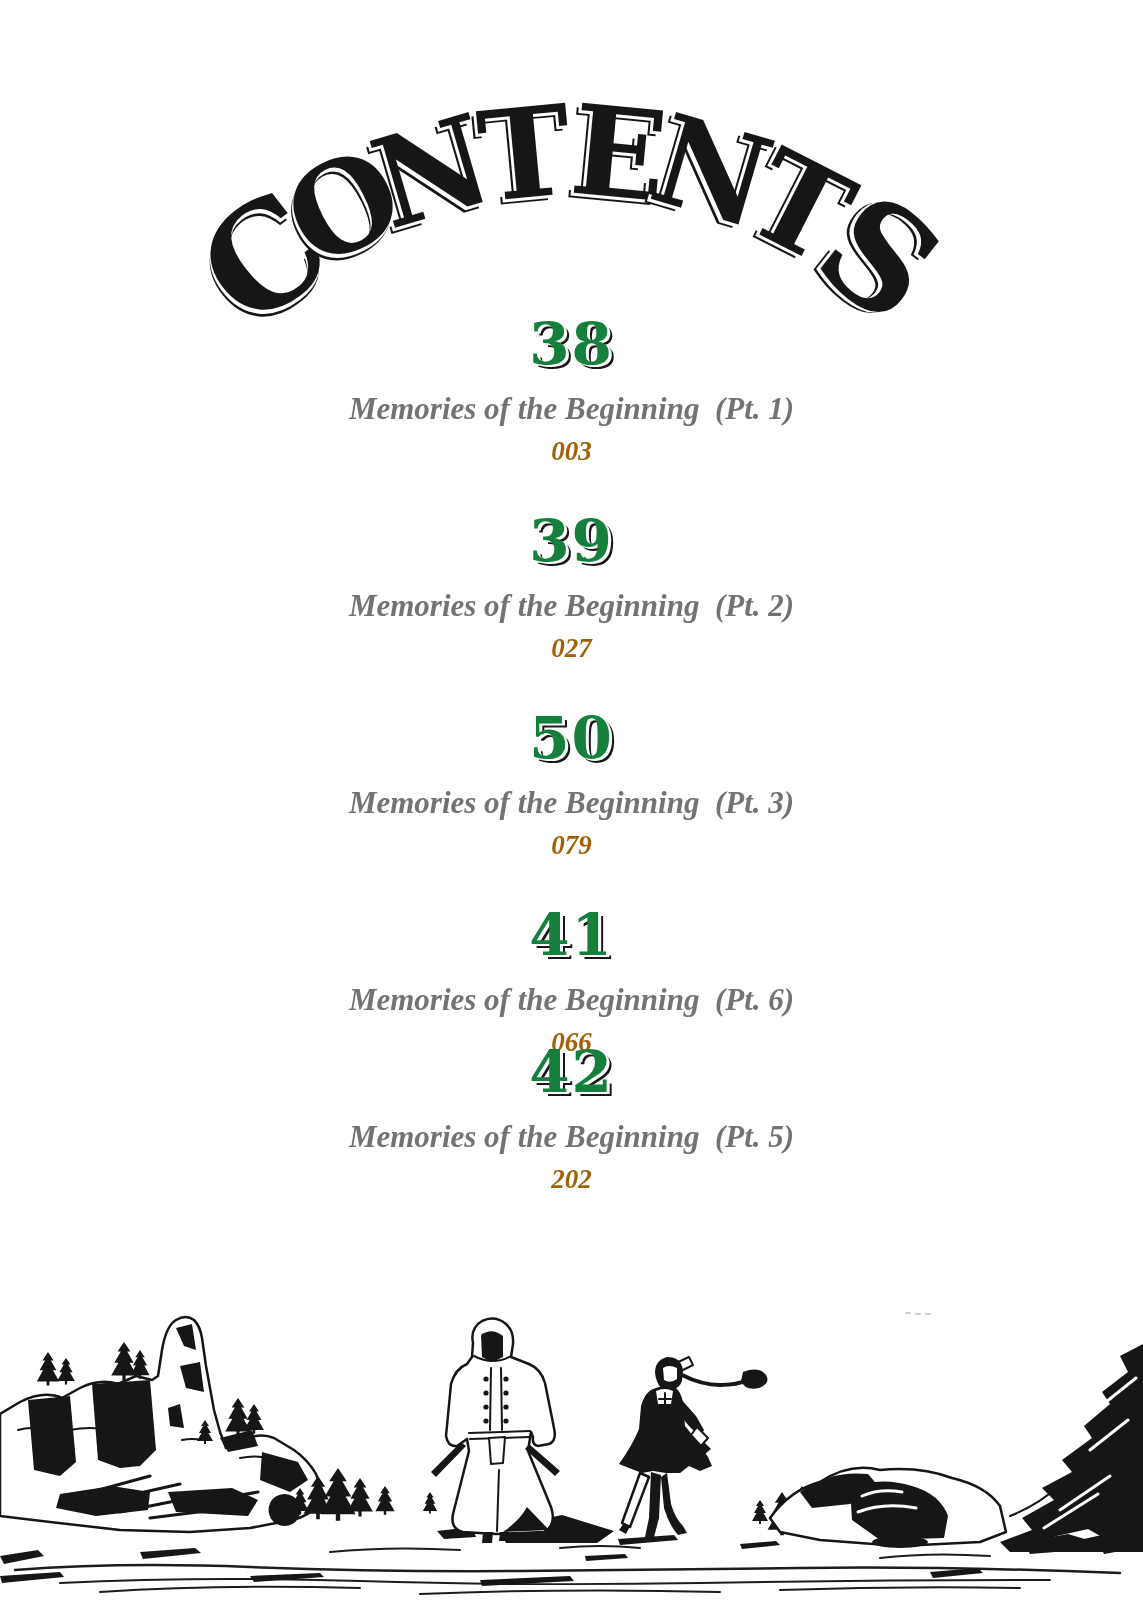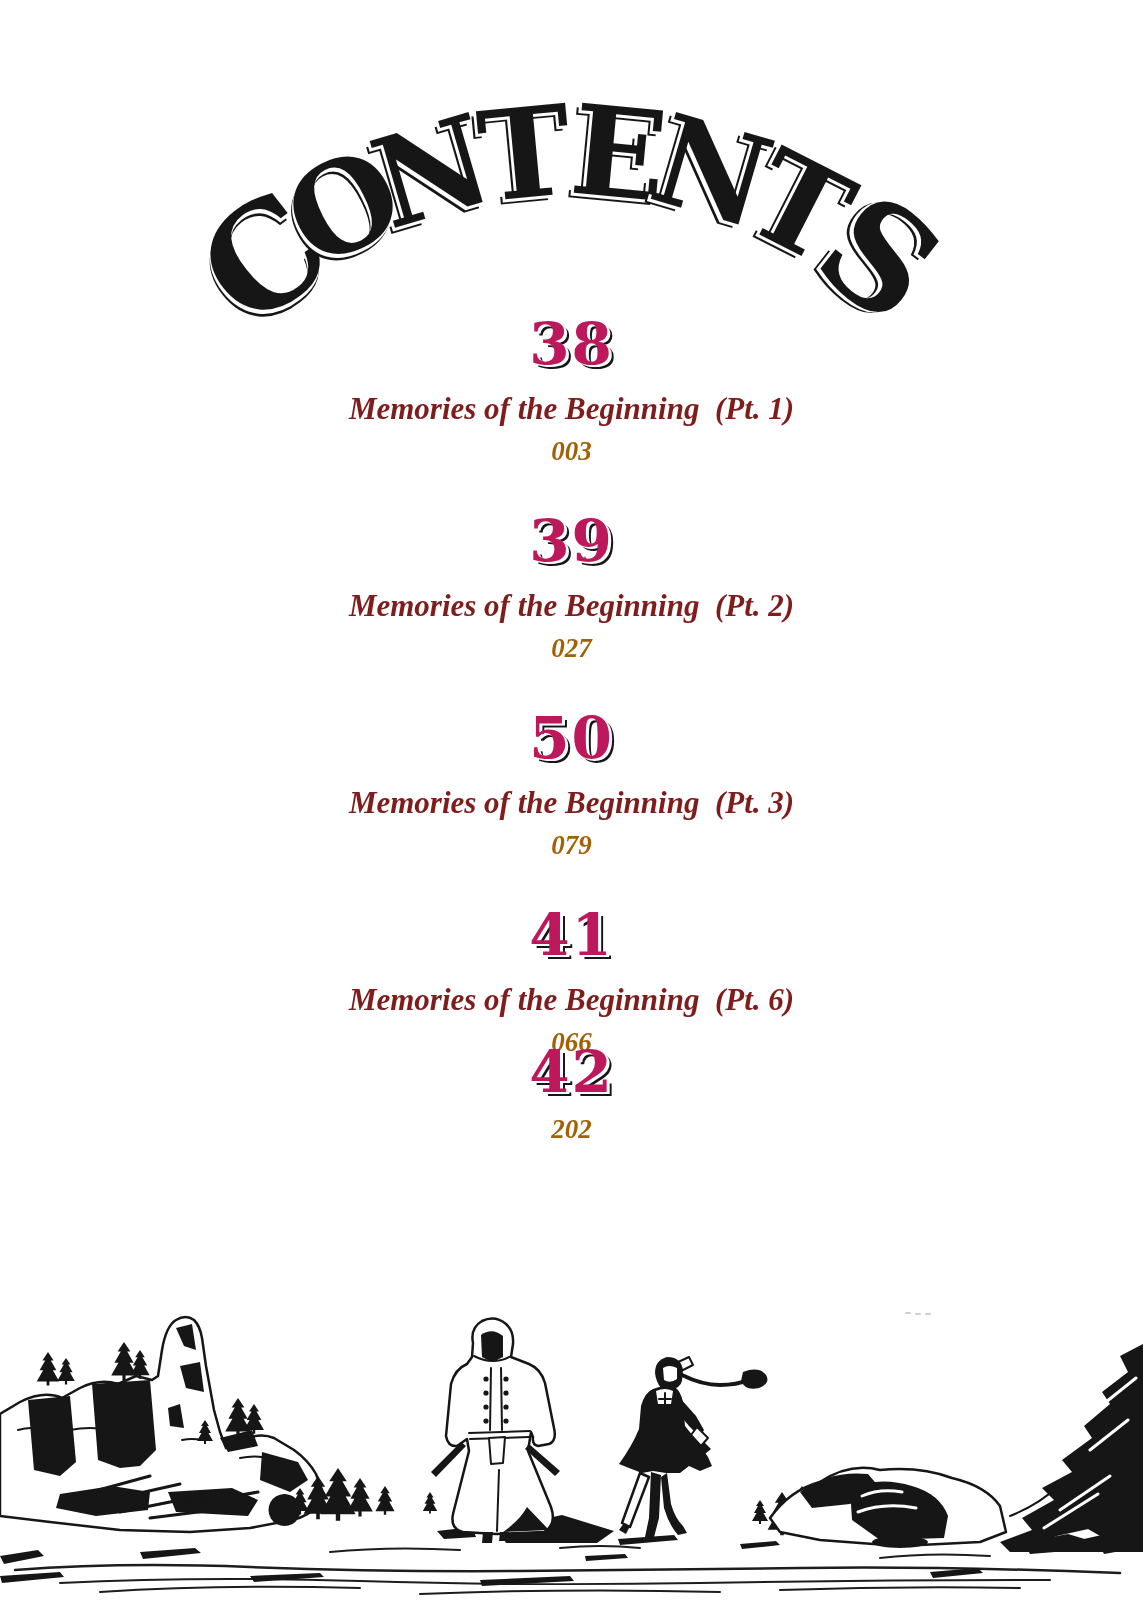--- a/index.html
+++ b/index.html
@@ -18,23 +18,23 @@
   .l3{left:303px;top:62px;transform:translate(-50%,-50%) rotate(-5.4deg);}
   .l4{left:397px;top:62px;transform:translate(-50%,-50%) rotate(5.4deg);}
   .l5{left:490px;top:80px;transform:translate(-50%,-50%) rotate(16.3deg);}
   .l6{left:578px;top:115px;transform:translate(-50%,-50%) rotate(27.1deg);}
   .l7{left:658px;top:166px;transform:translate(-50%,-50%) rotate(38deg);font-size:142px;}
 
   
   .entry{position:absolute;left:0;right:0;text-align:center;}
   .e0{top:312px}.e1{top:509px}.e2{top:706px}.e3{top:903px}.e4{top:1040px}
   .num{font-family:"DejaVu Serif",serif;font-weight:700;font-size:58px;line-height:64px;
-       letter-spacing:2px;color:#be185d;text-shadow:3px 2px 0 #fff,5px 4px 0 #161616;}
+       letter-spacing:2px;color:#15803d;text-shadow:3px 2px 0 #fff,5px 4px 0 #161616;}
   .etitle{font-style:italic;font-weight:700;font-size:31px;line-height:34px;margin-top:16px;
-          white-space:pre;color:#7f1d1d;}
+          white-space:pre;color:#737373;}
   .epage{font-style:italic;font-weight:700;font-size:27px;line-height:30px;margin-top:10px;
          color:#a16207;}
 
   
   .scene{position:absolute;left:0;top:1280px;width:1143px;height:320px;display:block;}
   .scene path{stroke-linecap:round;stroke-linejoin:round;}
 </style>
 </head>
 <body>
 
@@ -66,20 +66,21 @@
     <div class="etitle">Memories of the Beginning  (Pt. 3)</div>
     <div class="epage">079</div>
   </section>
   <section class="entry e3">
     <div class="num">41</div>
     <div class="etitle">Memories of the Beginning  (Pt. 6)</div>
     <div class="epage">066</div>
   </section>
   <section class="entry e4">
     <div class="num">42</div>
+    <div class="etitle">Memories of the Beginning  (Pt. 5)</div>
     <div class="epage">202</div>
   </section>
 
   <svg class="scene" viewBox="0 0 1143 320" xmlns="http://www.w3.org/2000/svg">
     <defs>
       <path id="pine" d="M0 0 L-8 12 L-4 12 L-12 26 L-7 26 L-16 42 L-2 42 L-2 48 L2 48 L2 42 L16 42 L7 26 L12 26 L4 12 L8 12 Z"></path>
     </defs>
 
     <path d="M906 33 h4 M916 34 h4 M926 34 h4" stroke="#cfcfcf" stroke-width="2" fill="none"></path>
 

